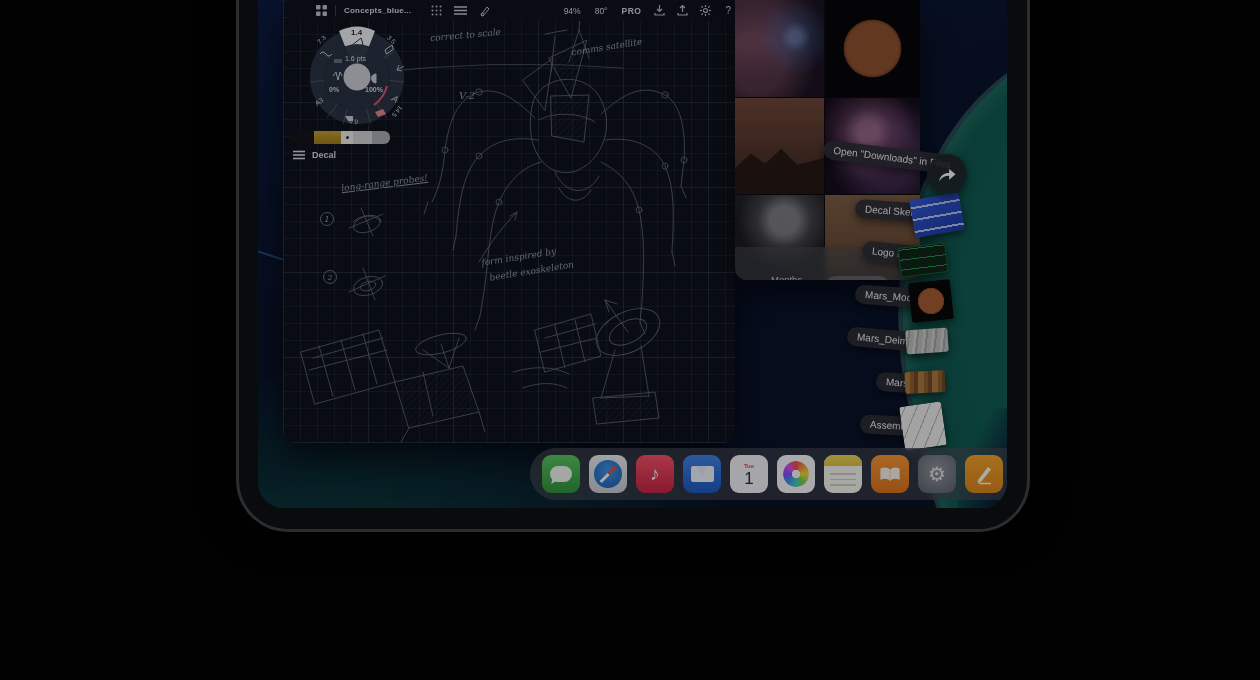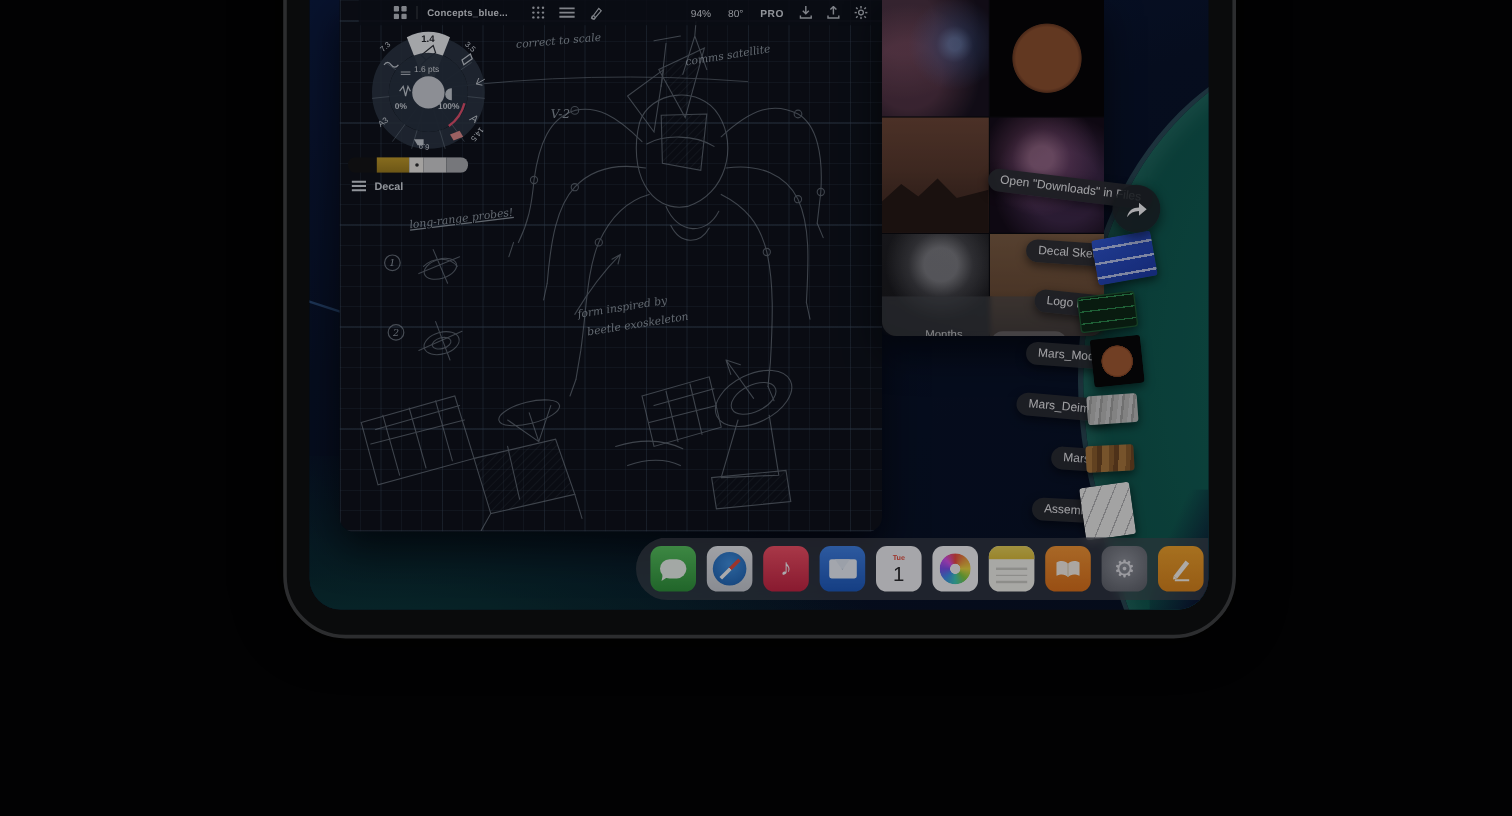--- a/index.html
+++ b/index.html
@@ -28,21 +28,21 @@
 
   
   #concepts{left:25px;top:0;width:452px;height:443px;border-radius:0 0 12px 12px;overflow:hidden;
             background:#0d1118;box-shadow:0 14px 34px rgba(0,0,0,.65);}
   #canvas-grid{inset:0;
      background-image:
        repeating-linear-gradient(0deg,rgba(62,78,96,.22) 0 1px,transparent 1px 17px),
        repeating-linear-gradient(90deg,rgba(62,78,96,.22) 0 1px,transparent 1px 17px),
        repeating-linear-gradient(0deg,rgba(80,100,122,.20) 0 1px,transparent 1px 85px),
        repeating-linear-gradient(90deg,rgba(80,100,122,.20) 0 1px,transparent 1px 85px);}
-  #c-topbar{left:16px;top:0;width:452px;height:21px;display:flex;align-items:center;
+  #c-topbar{left:4px;top:0;width:452px;height:21px;display:flex;align-items:center;
             background:rgba(13,17,24,.85);color:#c9ced4;font-size:8.5px;padding-left:23px;}
   #c-topbar svg{display:block;}
   .tb-ic{margin:0 6px;opacity:.9;}
   .tb-sep{width:1px;height:11px;background:rgba(255,255,255,.18);margin:0 2px;}
   #c-title{font-weight:bold;letter-spacing:.2px;margin:0 6px;font-size:8px;color:#d2d6da;}
   .tb-val{margin:0 7px;color:#cfd4d9;}
   .tb-pro{font-weight:bold;letter-spacing:.5px;}
   .tb-q{font-size:10px;margin:0 8px;color:#cfd4d9;}
   #sketch{left:0;top:0;}
 

